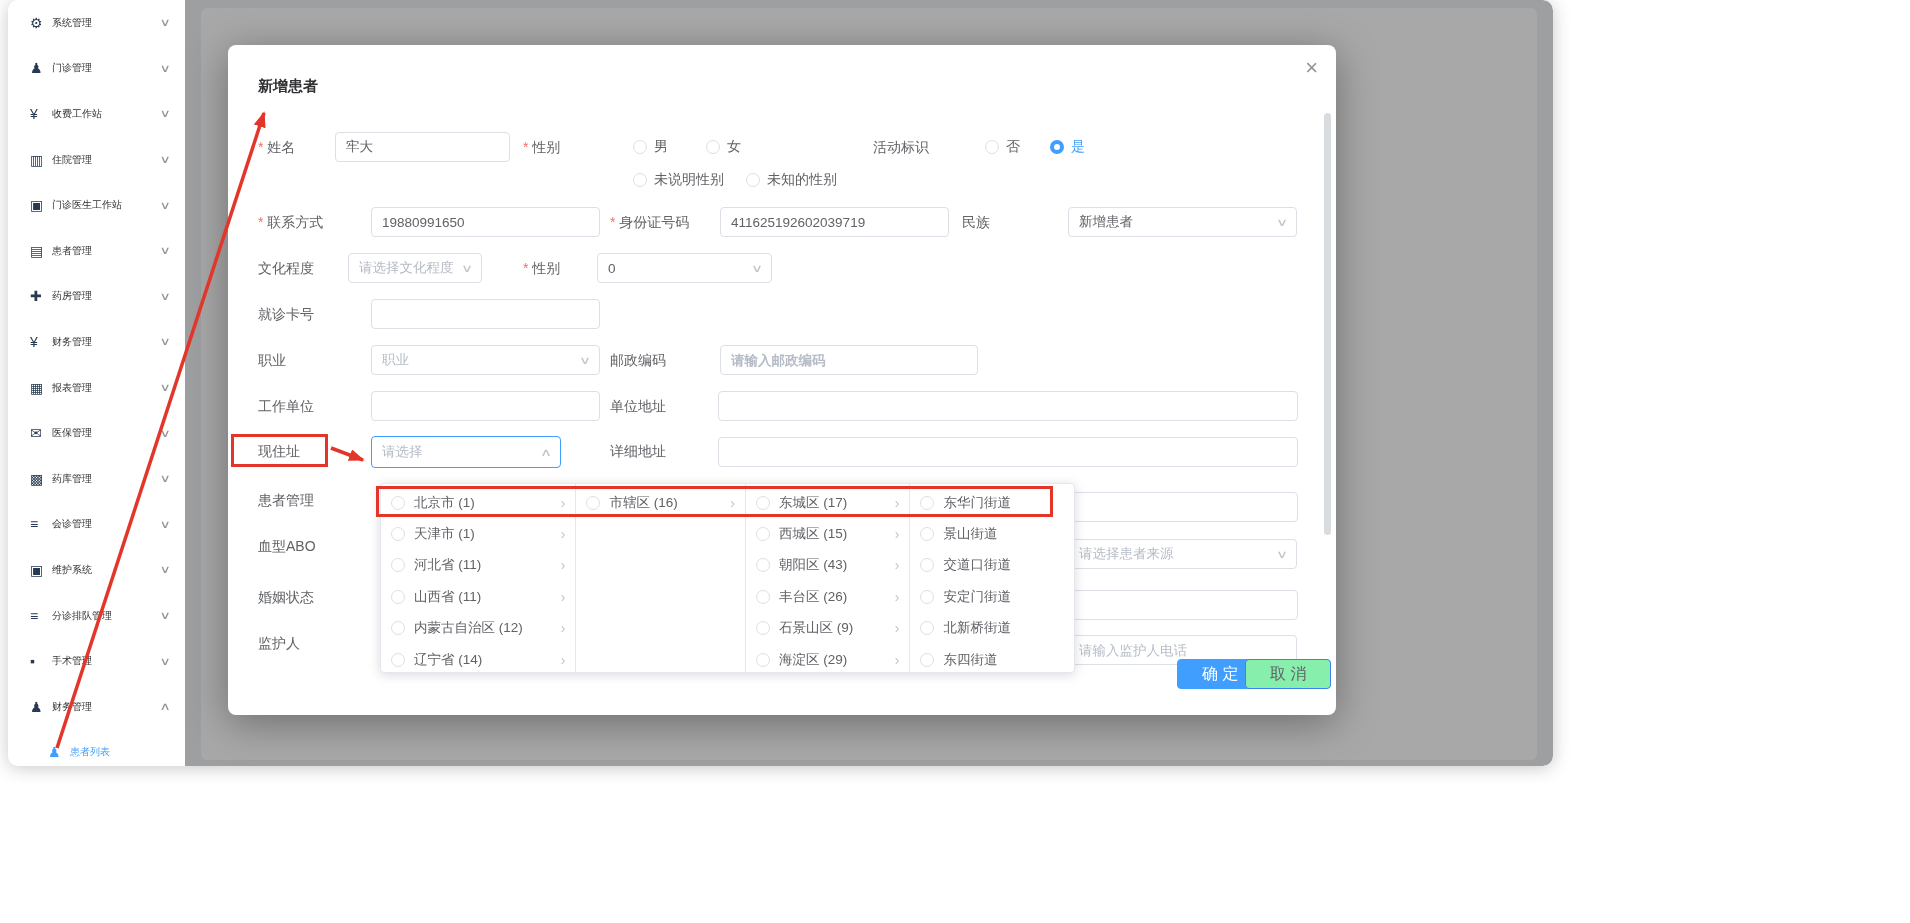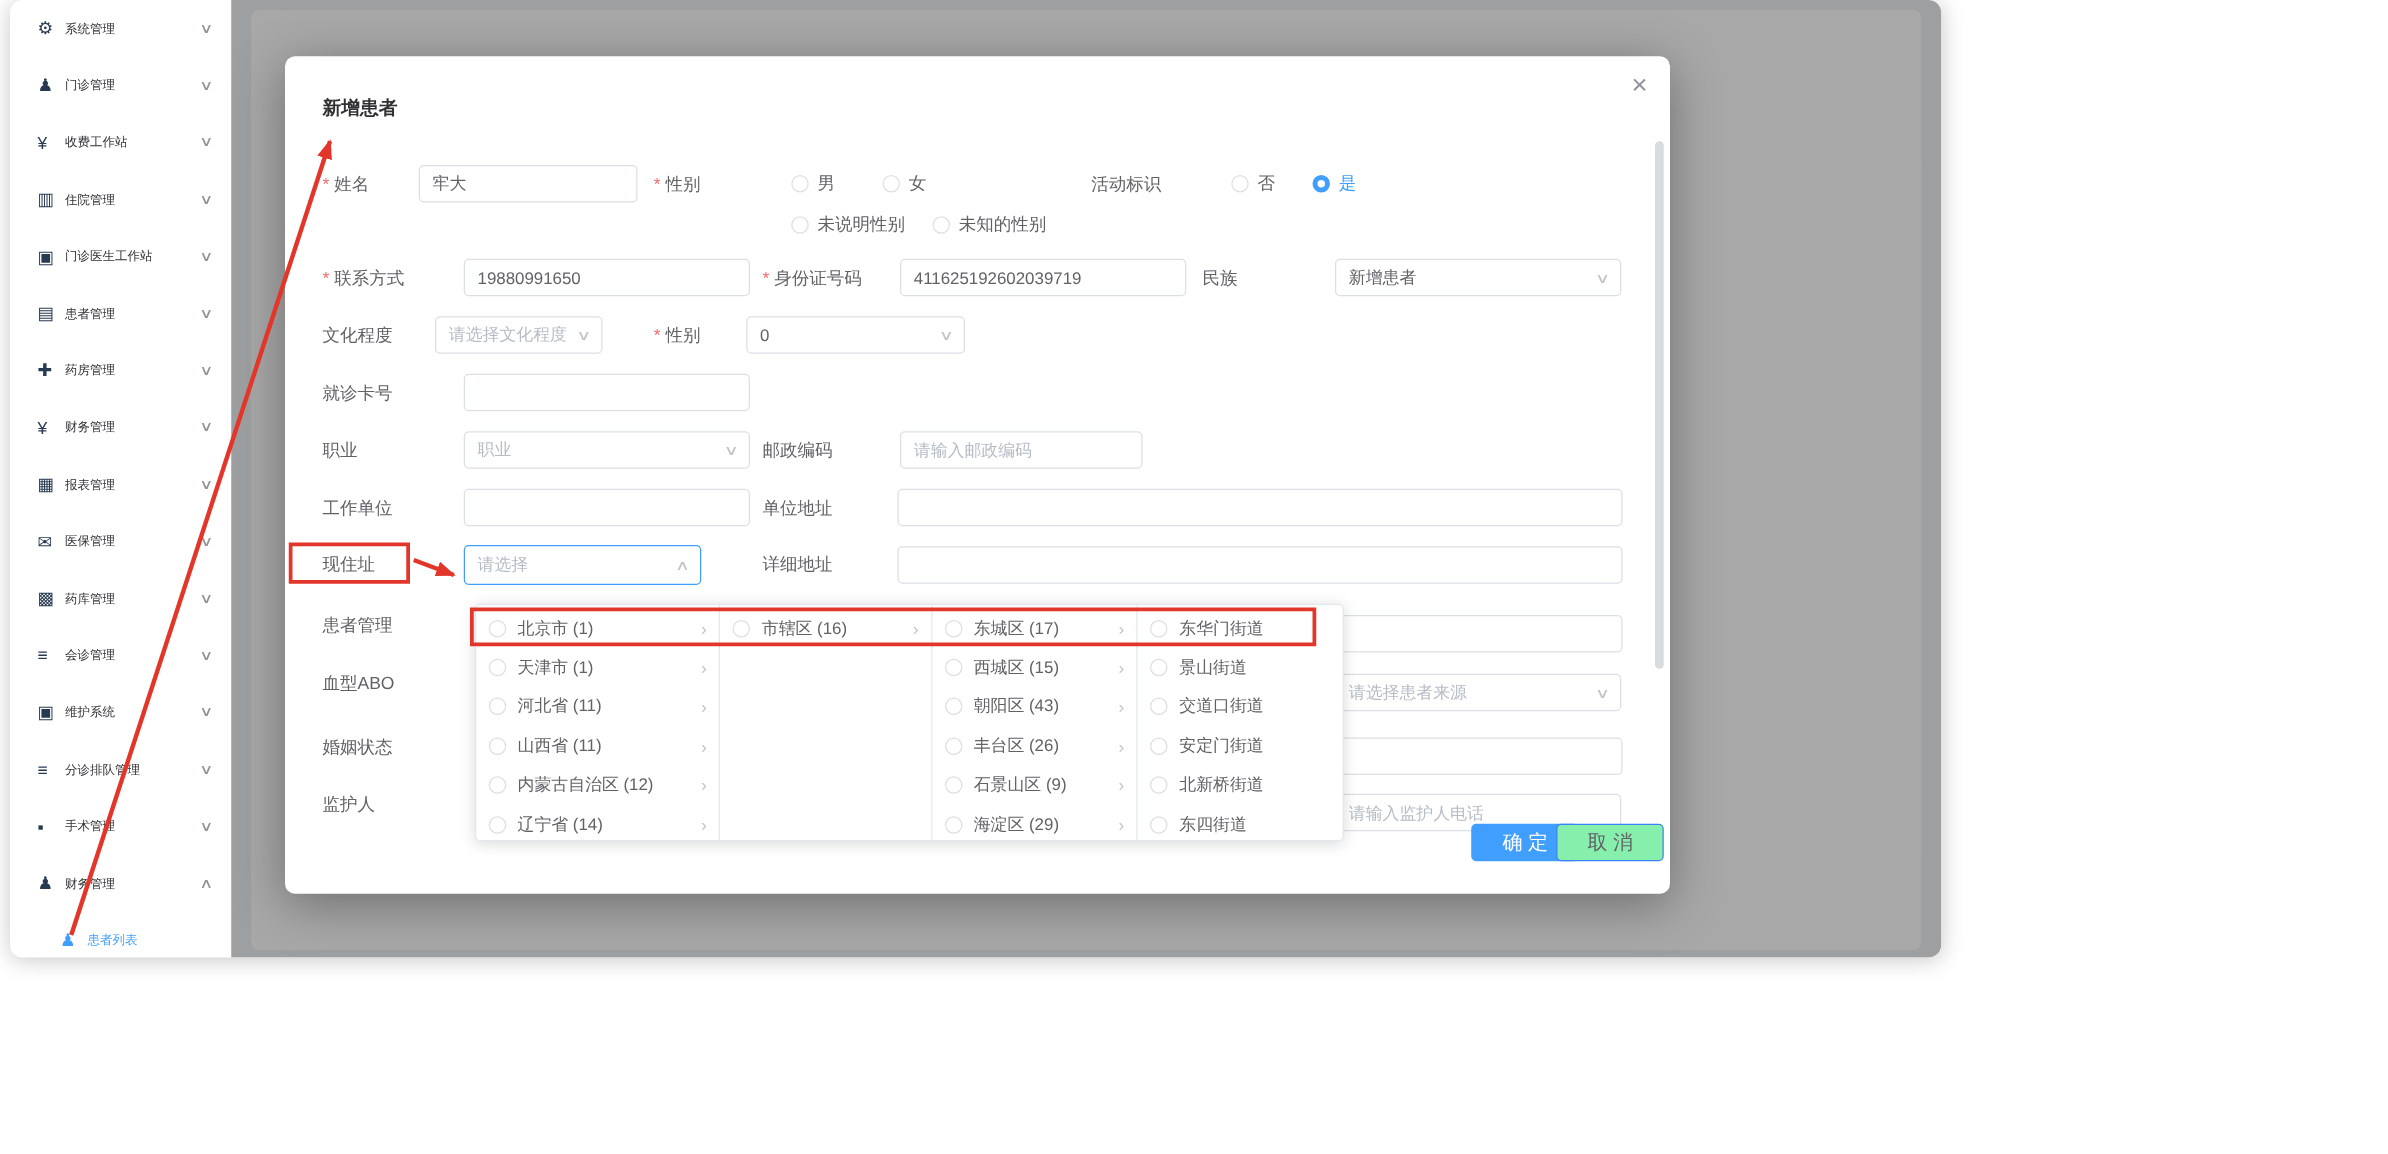--- a/index.html
+++ b/index.html
@@ -492,21 +492,21 @@
 
     <div class="flabel" style="left:30px;top:254px">就诊卡号</div>
     <input class="finp" style="left: 143px; top: 254px; width: 229px;">
 
     <div class="flabel" style="left:30px;top:300px">职业</div>
     <div class="sel" style="left:143px;top:300px;width:229px">
       <span class="ph">职业</span>
       <span class="chev">∨</span>
     </div>
     <div class="flabel" style="left:382px;top:300px">邮政编码</div>
-    <input class="finp" style="left: 492px; top: 300px; width: 194px;" placeholder="请输入邮政编码">
+    <input class="finp" style="left: 492px; top: 300px; width: 258px; font-weight: bold;" placeholder="请输入邮政编码">
 
     <div class="flabel" style="left:30px;top:346px">工作单位</div>
     <input class="finp" style="left: 143px; top: 346px; width: 229px;">
     <div class="flabel" style="left:382px;top:346px">单位地址</div>
     <input class="finp" style="left: 490px; top: 346px; width: 580px;">
 
     <div class="anno-box" style="left:3px;top:389px;width:97px;height:33px"></div>
     <div class="flabel" style="left:30px;top:391px">现住址</div>
     <div class="sel open" style="left:143px;top:391px;width:190px;height:32px">
       <span class="ph">请选择</span>

